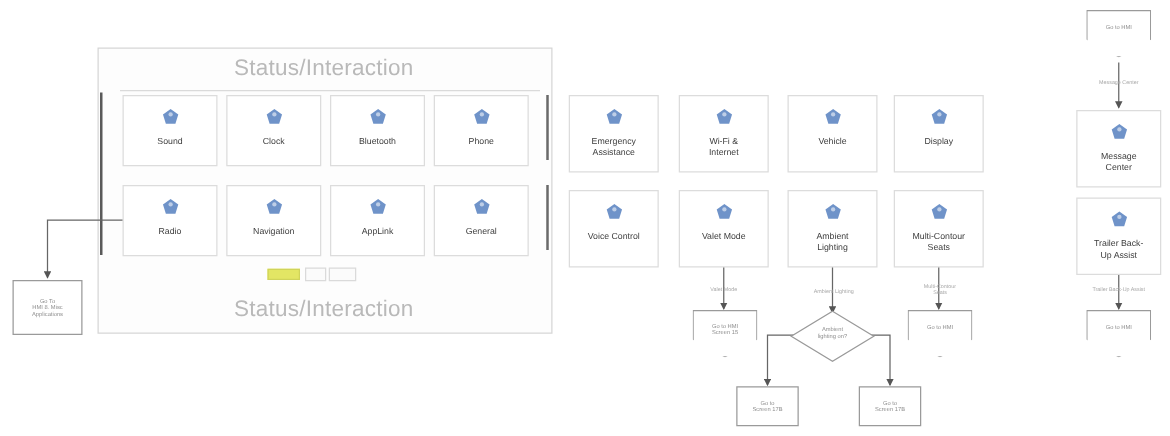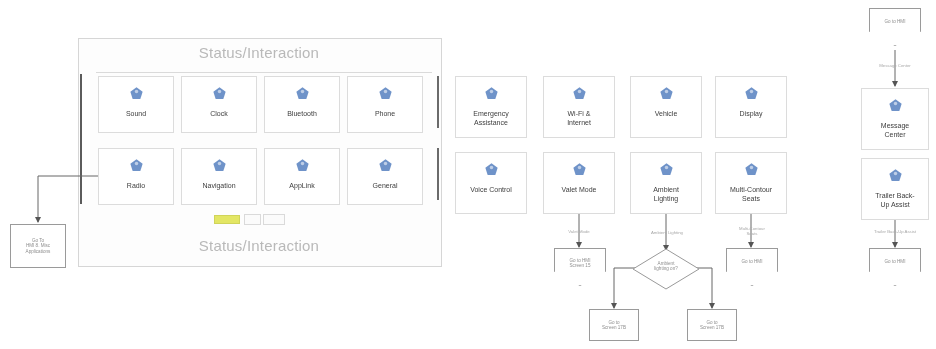--- a/index.html
+++ b/index.html
@@ -17,21 +17,21 @@
   .group-frame{
     position:absolute;
     border:1px solid #d6d6d6;
     background:#fdfdfd;
   }
   .group-title{
     position:absolute;
     width:100%;
     text-align:center;
     color:#b9b9b9;
-    font-size:15px;
+    font-size:18px;
     letter-spacing:.2px;
     white-space:nowrap;
   }
   .rail{
     position:absolute;
     background:#5a5a5a;
     width:2px;
   }
   .rail-r{
     position:absolute;

